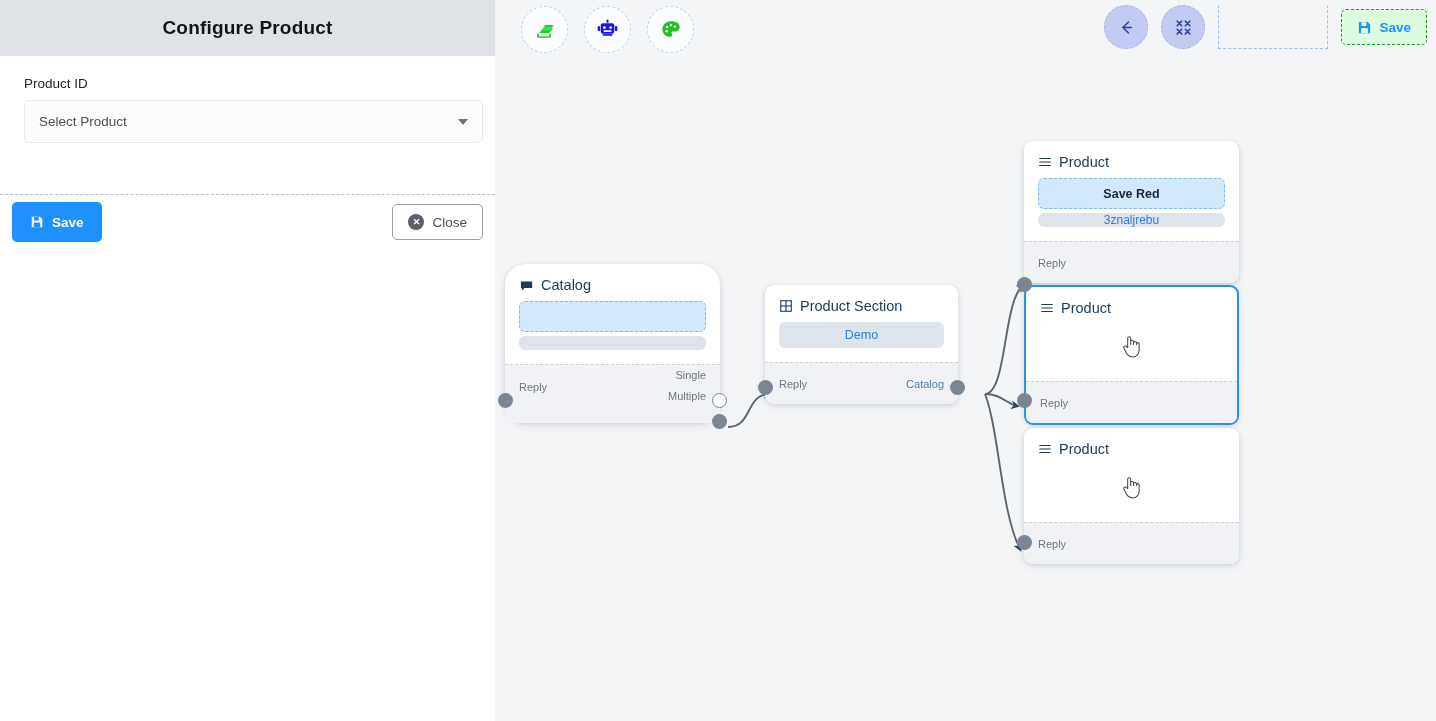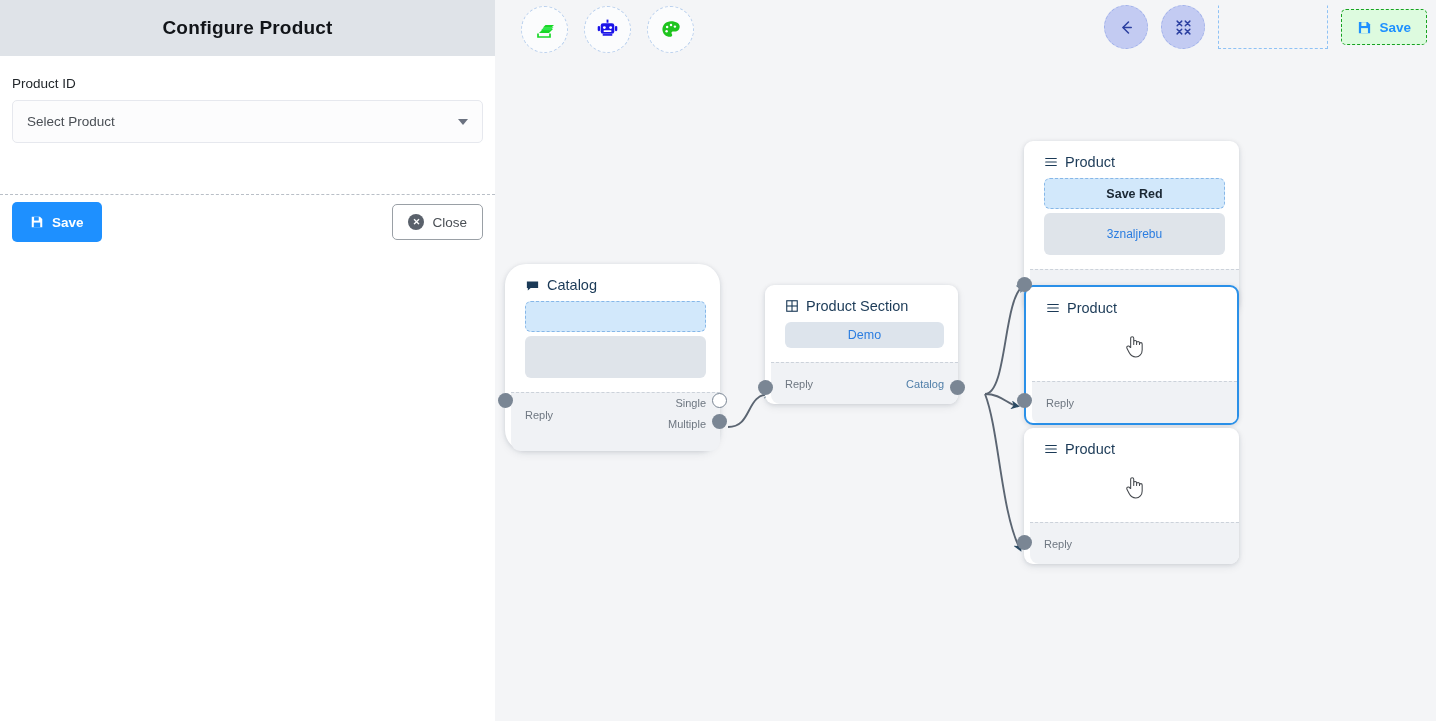--- a/index.html
+++ b/index.html
@@ -19,21 +19,21 @@
     z-index: 30;
   }
   .panel-header {
     height: 56px; background: #dfe3e8;
     display: flex; align-items: center; justify-content: center;
   }
   .panel-title {
     font-size: 19px; font-weight: bold; color: #111418;
     letter-spacing: .2px;
   }
-  .panel-body { padding: 20px 12px 0 12px; }
+  .panel-body { padding: 20px 12px 0 24px; }
   .field-label {
     font-size: 13.5px; color: #22272b; margin-bottom: 9px;
   }
   .select-box {
     position: relative; height: 43px;
     border: 1px solid #e6e8ee; border-radius: 5px;
     background: #fcfcfd;
     display: flex; align-items: center; padding: 0 14px;
   }
   .select-value { font-size: 13.5px; color: #4a4f55; }
@@ -114,21 +114,20 @@
     border-radius: 5px; color: #1e90ff;
     display: inline-flex; align-items: center; gap: 7px;
     font-size: 13.5px; font-weight: 600; cursor: pointer;
   }
 
   
   .node {
     position: absolute; background: #ffffff;
     border-radius: 9px;
     box-shadow: 0 1px 4px rgba(26,38,61,.13), 0 3px 10px rgba(26,38,61,.07);
-    padding-left: 6px;
   }
   .node.selected {
     border: 2px solid #2a90e8;
     box-shadow: 0 1px 5px rgba(26,38,61,.15);
   }
   .node-head {
     display: flex; align-items: center; gap: 7px;
     padding: 13px 14px 8px 14px;
     font-size: 14.5px; color: #1b3a57; font-weight: 500;
   }
@@ -152,21 +151,21 @@
     height: 21px; line-height: 21px;
   }
 
   .box-dashed {
     border: 1.6px dashed #86b7e8; background: #d2e8fb;
     border-radius: 6px; height: 31px;
     display: flex; align-items: center; justify-content: center;
     font-size: 12.5px; color: #1a2733; font-weight: 600;
   }
   .box-solid {
-    background: #dfe4ea; border-radius: 6px; height: 42px;
+    background: #dfe4ea; border-radius: 6px; height: 14px;
     display: flex; align-items: center; justify-content: center;
     font-size: 12px; color: #2b7de0; margin-top: 4px;
   }
   .box-demo {
     background: #dde4ec; border-radius: 6px; height: 26px;
     display: flex; align-items: center; justify-content: center;
     font-size: 12.5px; color: #2b7de0;
   }
   .cursor-ph {
     height: 57px; display: flex; align-items: center; justify-content: center;

